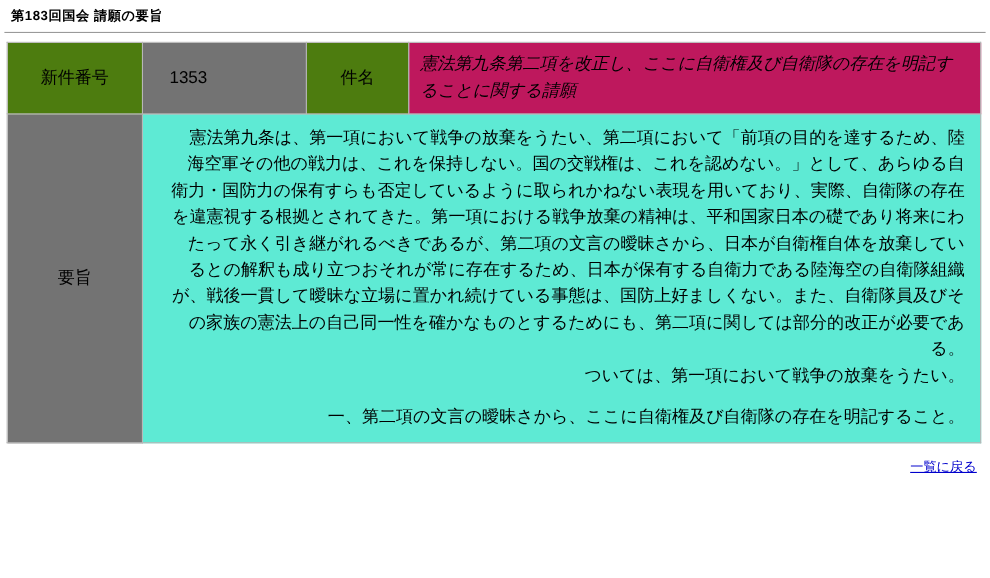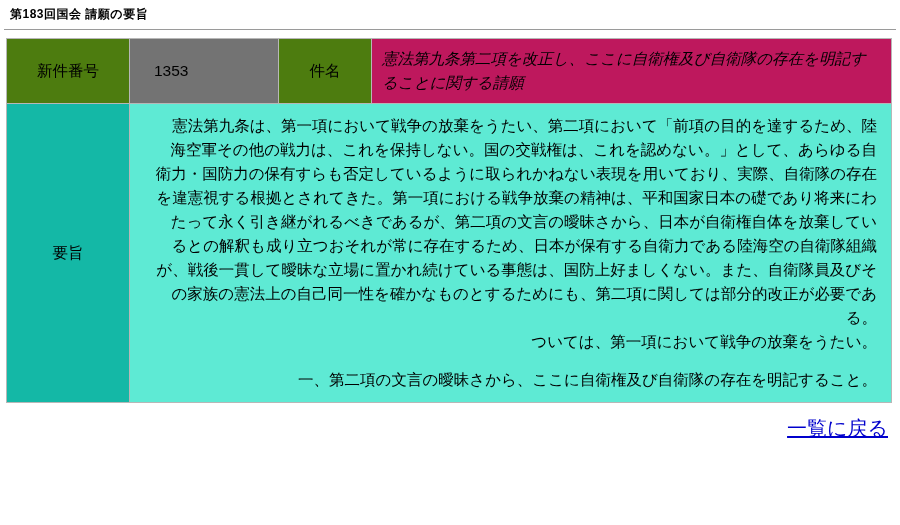--- a/index.html
+++ b/index.html
@@ -55,21 +55,21 @@
     padding: 8px 24px;
   }
   td.value-name {
     background: #be185d;
     padding: 8px 10px;
     text-align: left;
     line-height: 1.6;
     font-style: italic;
   }
   td.label-summary {
-    background: #14b8a6;
+    background: #737373;
     text-align: center;
     vertical-align: middle;
     padding: 8px 6px;
     white-space: nowrap;
   }
   td.summary-body {
     background: #5eead4;
     padding: 10px 14px 10px 25px;
     text-align: right;
     vertical-align: top;
@@ -85,21 +85,21 @@
   .summary-body p.blank {
     height: 0.9em;
   }
   .back-link-wrap {
     text-align: right;
     padding: 6px 12px 0 0;
     margin-top: 6px;
   }
   a.back-link {
     color: #0000cc;
-    font-size: 20px;
+    font-size: 12px;
   }
 </style>
 </head>
 <body>
 
 <div class="page">
 
   <div class="page-title">第183回国会 請願の要旨</div>
   <hr class="title-rule">
 

